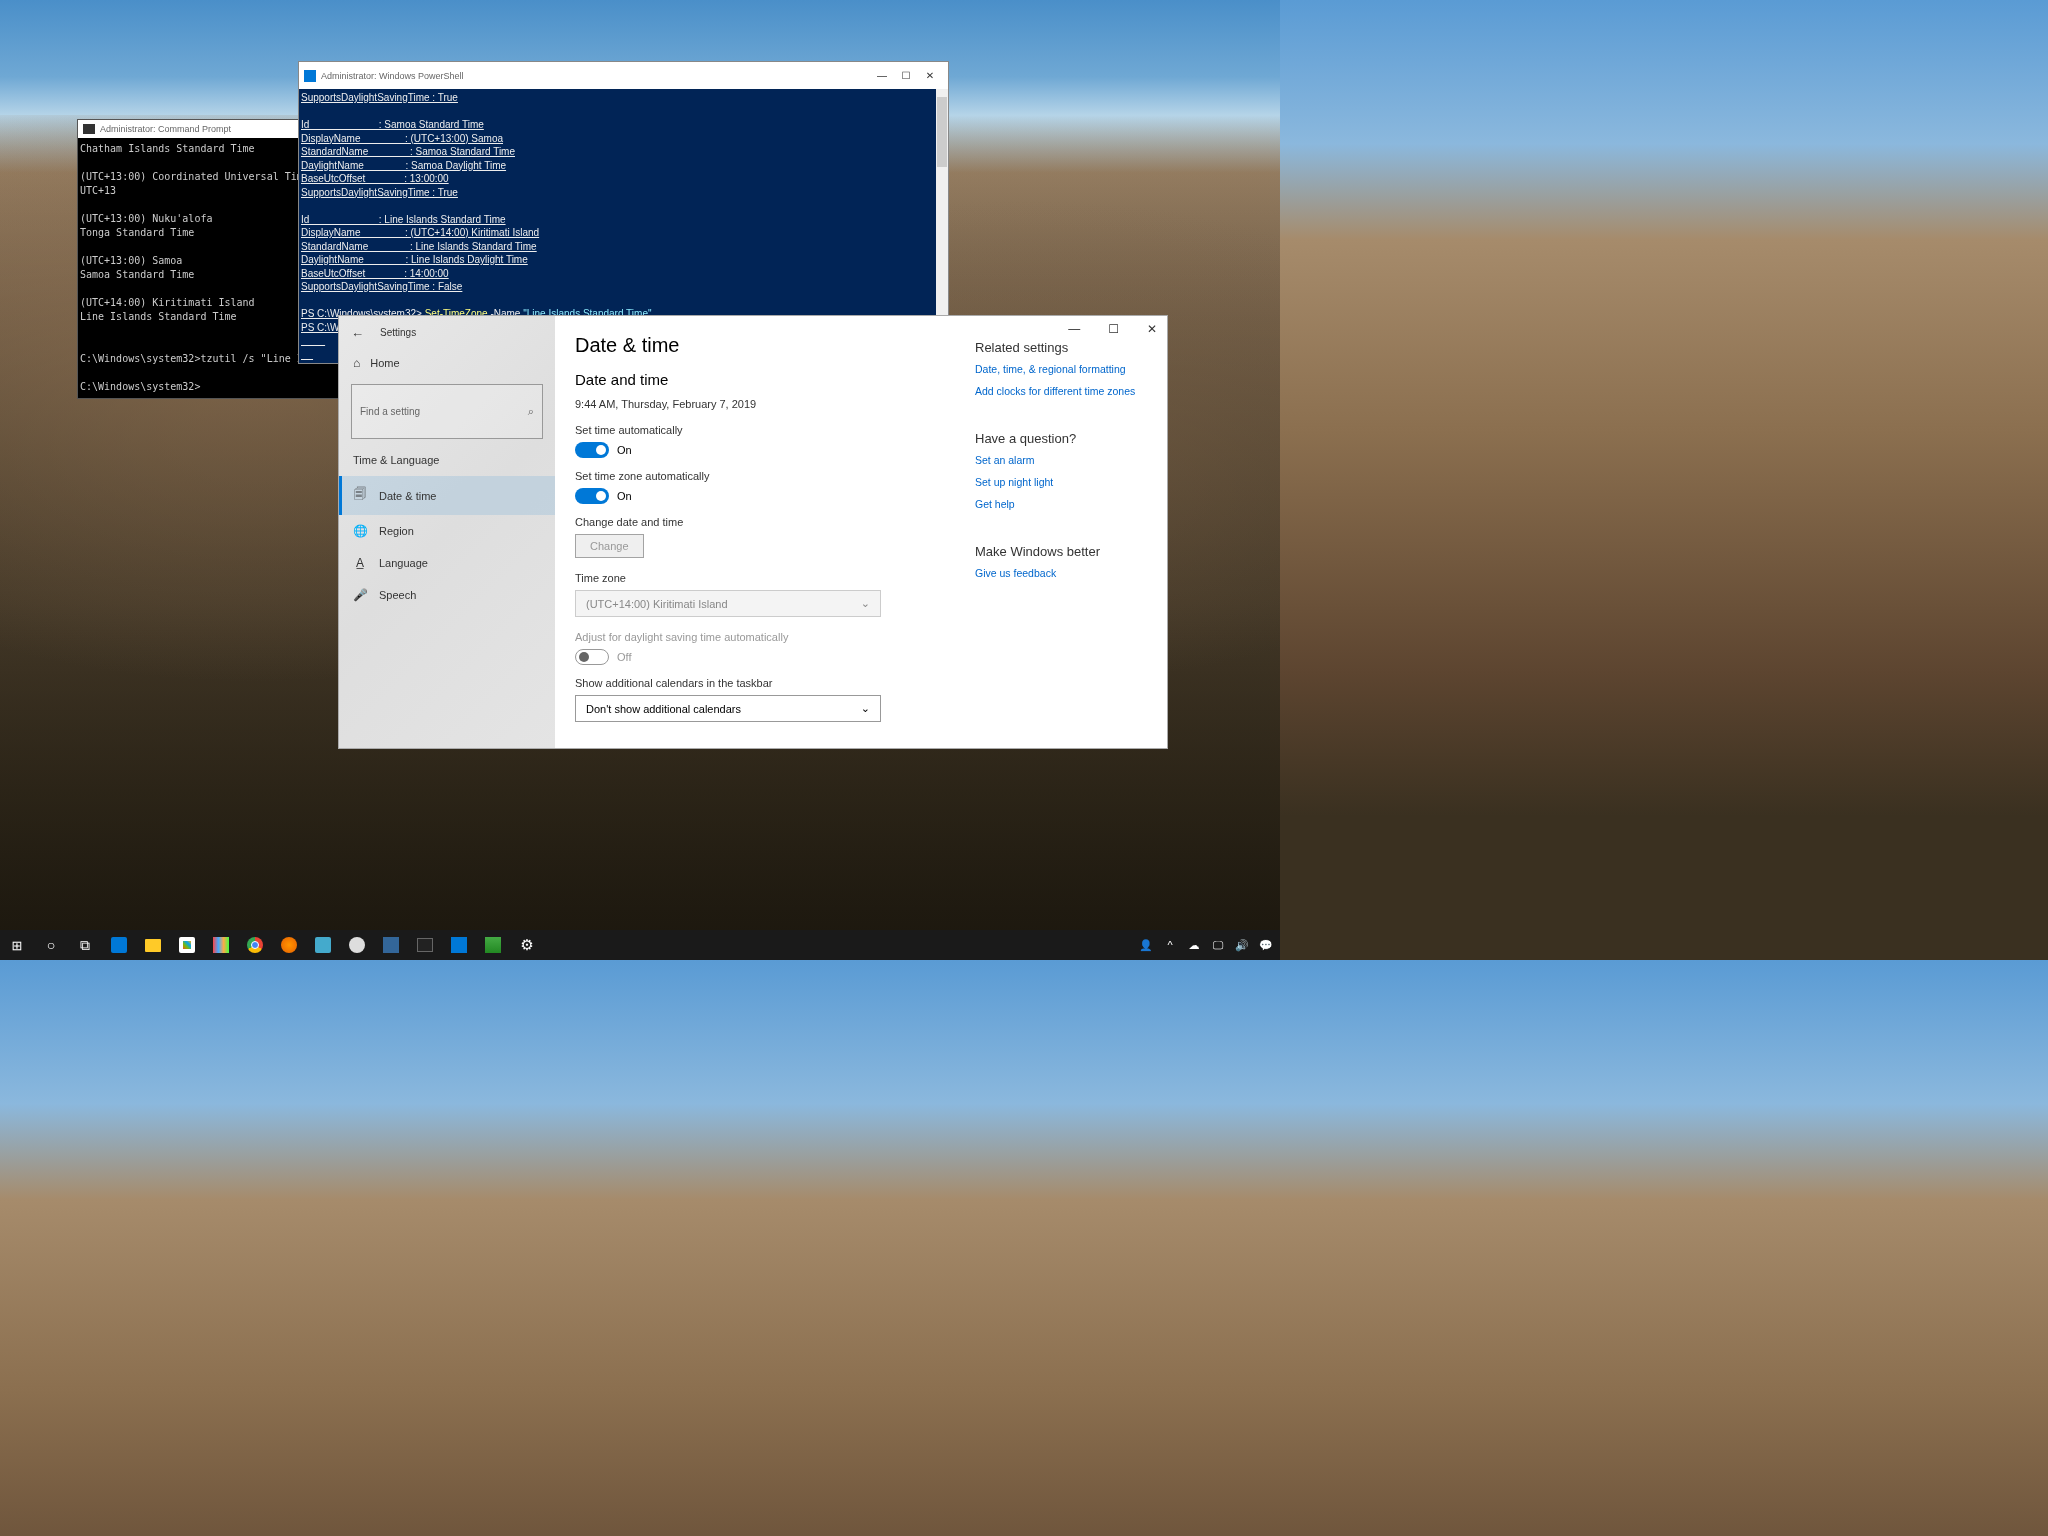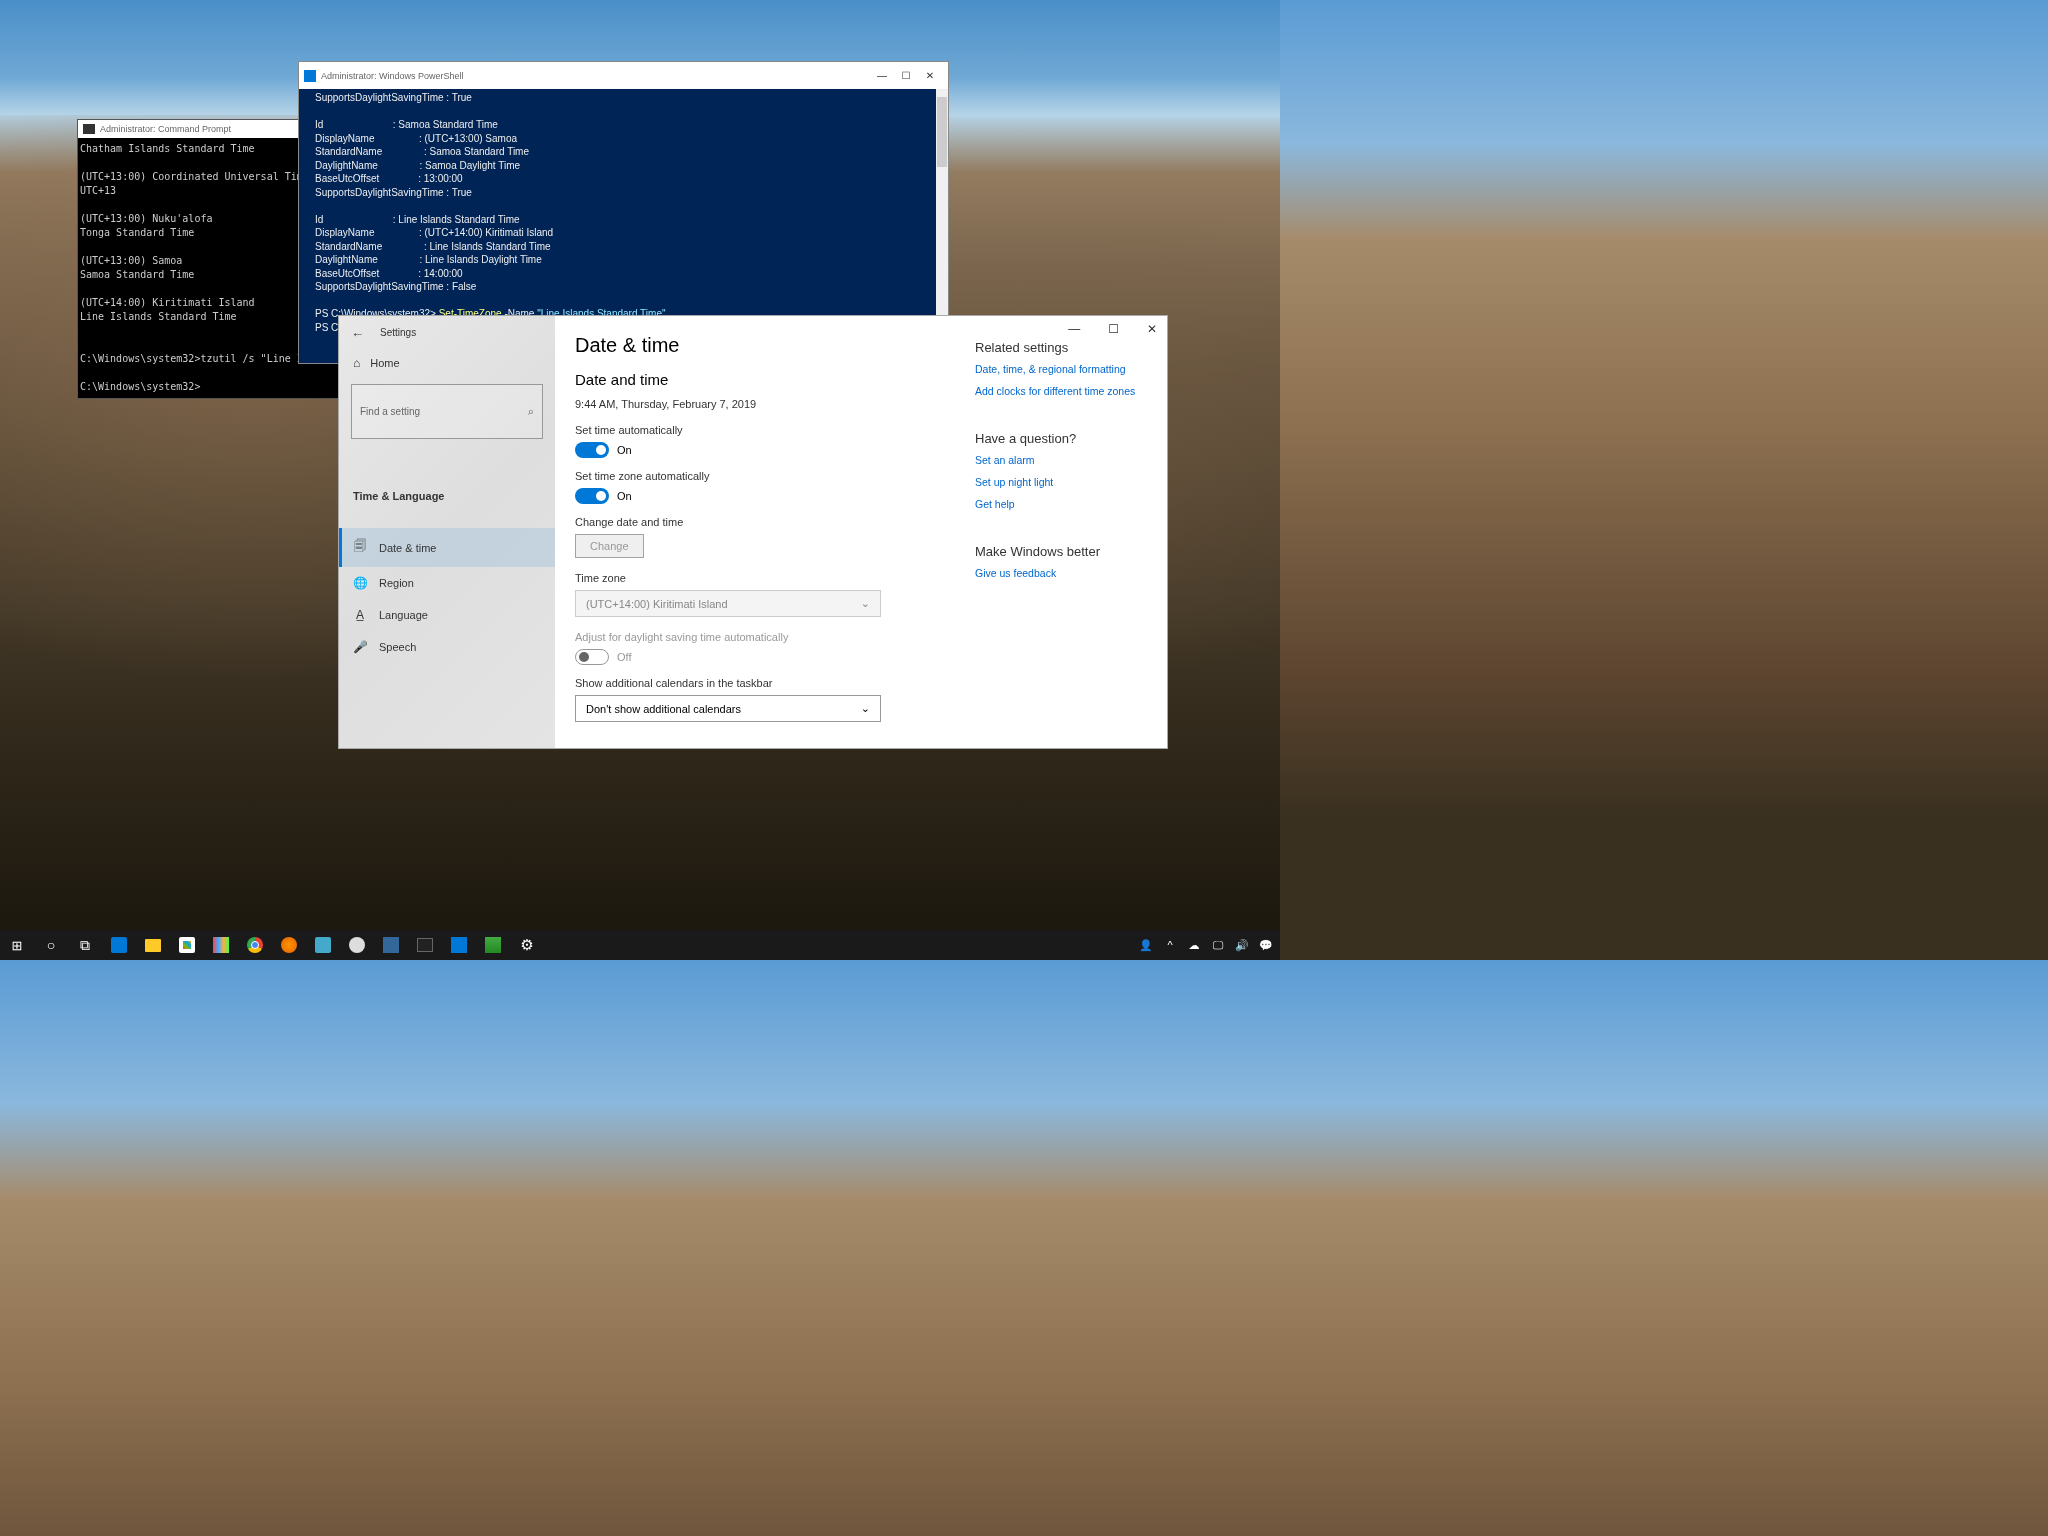--- a/index.html
+++ b/index.html
@@ -12,36 +12,36 @@
 .cmd-titlebar { background: #fff; height: 18px; display: flex; align-items: center; padding: 0 5px; font-size: 9px; color: #666; }
 .cmd-icon { width: 12px; height: 10px; background: #333; margin-right: 5px; display: inline-block; }
 .cmd-body { font-family: 'Consolas', monospace; font-size: 10px; color: #ccc; padding: 4px 2px; line-height: 1.4; white-space: pre; }
 
 
 .ps-window { position: absolute; left: 298px; top: 61px; width: 651px; background: #012456; border: 1px solid #888; }
 .ps-titlebar { background: #fff; height: 27px; display: flex; align-items: center; padding: 0 5px; font-size: 9px; color: #666; }
 .ps-titlebar .ctrls { margin-left: auto; display: flex; gap: 14px; padding-right: 8px; }
 .ps-titlebar .ctrl { width: 10px; height: 10px; display: flex; align-items: center; justify-content: center; font-size: 10px; cursor: pointer; color: #333; }
 .ps-icon { width: 12px; height: 12px; background: #0078d7; margin-right: 5px; }
-.ps-body { font-family: 'Consolas', monospace; font-size: 10px; color: #eee; padding: 2px 16px; line-height: 1.35; white-space: pre; position: relative; }
+.ps-body { font-family: 'Consolas', monospace; font-size: 10px; color: #eee; padding: 2px 2px; line-height: 1.35; white-space: pre; position: relative; text-decoration: underline; }
 .ps-scroll { position: absolute; right: 0; top: 0; bottom: 0; width: 12px; background: #f0f0f0; }
 .ps-scroll-thumb { position: absolute; left: 1px; right: 1px; top: 8px; height: 70px; background: #ccc; }
 .ps-yellow { color: #ffff80; }
 .ps-teal { color: #8be9fd; }
 
 
 .settings-window { position: absolute; left: 338px; top: 315px; width: 830px; height: 434px; background: #fff; display: flex; border: 1px solid #aaa; }
 .settings-sidebar { width: 216px; background: #e6e6e6; background: linear-gradient(135deg, #e8e8e8 0%, #dedede 50%, #e4e4e4 100%); display: flex; flex-direction: column; }
 .settings-topbar { height: 32px; display: flex; align-items: center; padding: 0 12px; font-size: 10px; color: #333; }
 .settings-back { font-size: 13px; margin-right: 16px; cursor: pointer; }
 .settings-home { display: flex; align-items: center; padding: 8px 14px; font-size: 11px; color: #333; cursor: pointer; }
 .settings-home-icon { margin-right: 10px; font-size: 12px; }
 .settings-search { margin: 6px 12px 10px; display: flex; align-items: center; border: 1px solid #999; background: #fff3; padding: 20px 8px; font-size: 10px; color: #666; }
 .settings-search-icon { margin-left: auto; font-size: 11px; }
-.settings-cat { padding: 5px 14px 26px; font-size: 11px; font-weight: 700; color: #333; margin-top: 36px; }
+.settings-cat { padding: 5px 14px 10px; font-size: 11px; font-weight: 400; color: #333; }
 .settings-nav { display: flex; flex-direction: column; }
 .settings-nav-item { display: flex; align-items: center; padding: 9px 14px; font-size: 11px; color: #333; cursor: pointer; }
 .settings-nav-item.sel { background: rgba(0,120,215,0.12); border-left: 3px solid #0078d7; padding-left: 11px; }
 .settings-nav-icon { width: 14px; margin-right: 12px; font-size: 12px; text-align: center; }
 
 .settings-main { flex: 1; display: flex; padding: 12px 0 0 20px; position: relative; }
 .settings-content { flex: 1; max-width: 400px; }
 .settings-rightcol { width: 190px; padding: 12px 10px 0 0; font-size: 11px; }
 .settings-winctrls { position: absolute; right: 4px; top: 4px; display: flex; gap: 16px; }
 .settings-winctrls span { font-size: 12px; cursor: pointer; padding: 2px 6px; color: #333; }

